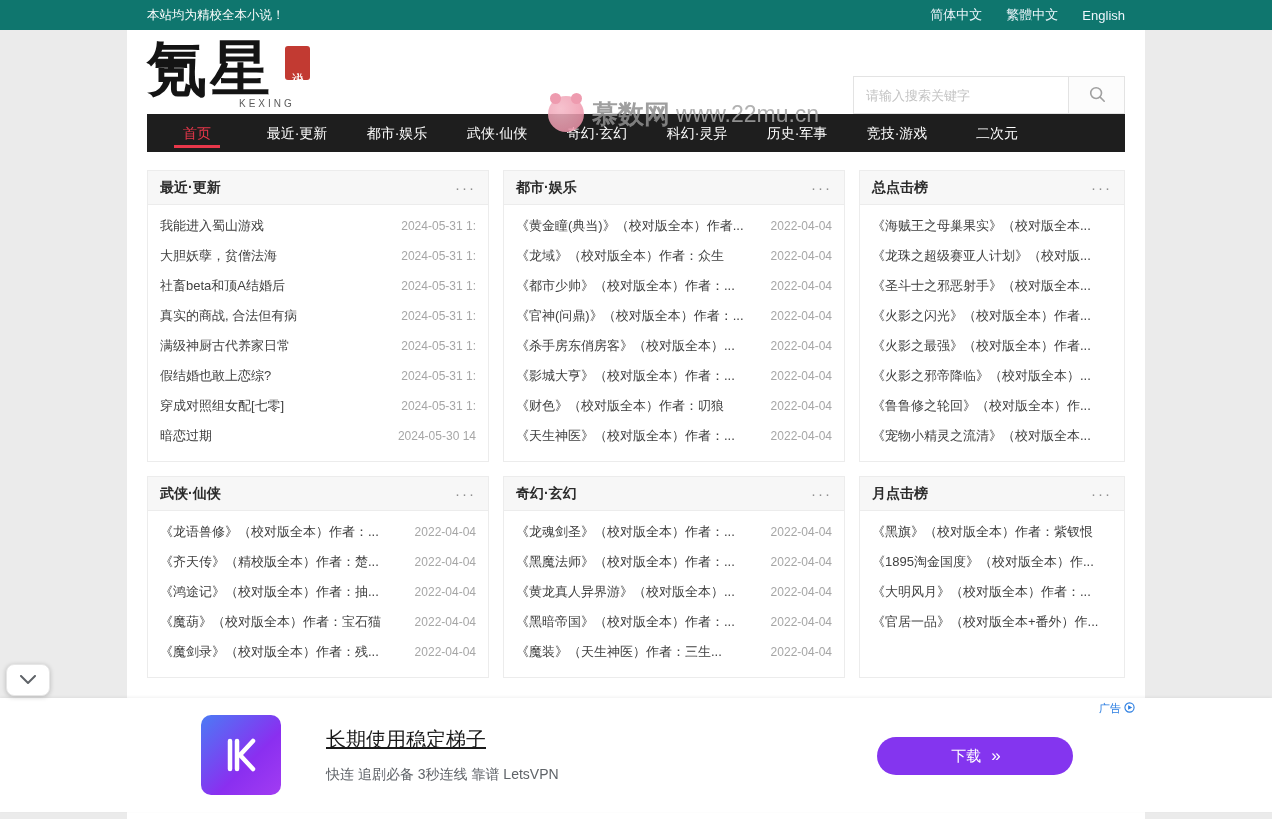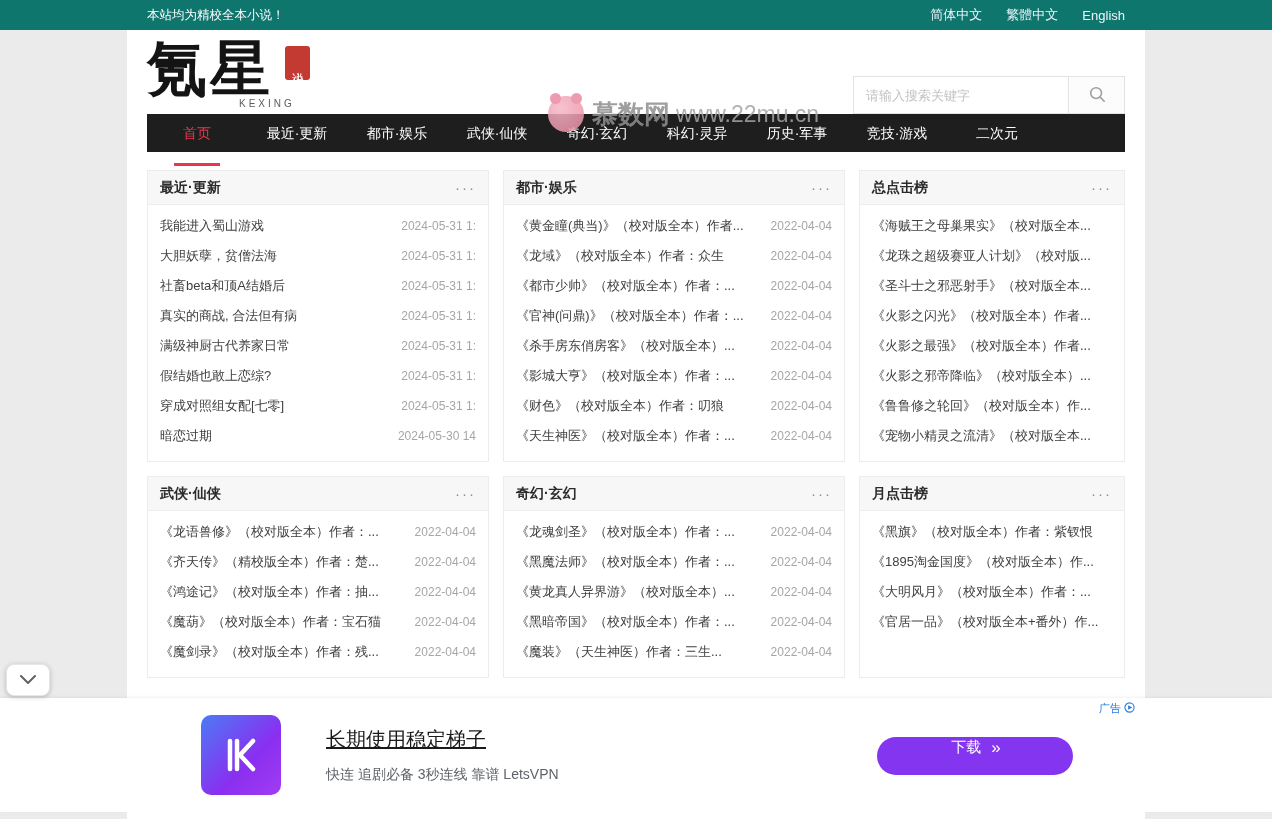--- a/index.html
+++ b/index.html
@@ -49,21 +49,21 @@
   }
   .search-input::placeholder { color:#c3c3c3; }
   .search-btn {
     width:56px; height:38px; border:1px solid #e3e3e3; border-left:none;
     background:#fcfcfc; display:flex; align-items:center; justify-content:center; cursor:pointer;
   }
 
   
   .main-nav { height:38px; background:#1e1e1e; display:flex; }
   .nav-item {
-    width:100px; height:52px; line-height:38px; text-align:center;
+    width:100px; height:34px; line-height:38px; text-align:center;
     color:#ffffff; font-size:14px; position:relative; cursor:pointer; text-decoration:none;
   }
   .nav-item.active { color:#e8374a; }
   .nav-item.active::after {
     content:""; position:absolute; left:27px; right:27px; bottom:0; height:3px; background:#e8374a;
   }
 
   
   .panels-grid { margin-top:18px; display:grid; grid-template-columns:342px 342px 266px; gap:14px; }
   .panel { background:#fff; border:1px solid #ececec; }
@@ -123,21 +123,21 @@
     display:flex; align-items:center; justify-content:center; cursor:pointer;
   }
   .ad-title {
     position:absolute; left:195px; top:28px; font-size:20px; color:#1a1a1a;
     text-decoration:underline; cursor:pointer;
   }
   .ad-desc { position:absolute; left:195px; top:68px; font-size:14px; color:#5f6368; }
   .ad-btn {
     position:absolute; left:746px; top:39px; width:196px; height:38px; border:none;
     border-radius:19px; background:#8435ef; color:#fff; font-size:15px;
-    display:flex; align-items:flex-start; justify-content:center; gap:10px; cursor:pointer;
+    display:flex; align-items:center; justify-content:center; gap:10px; cursor:pointer;
     font-family:"Liberation Sans","DejaVu Sans",sans-serif;
   }
   .ad-btn-arrow { font-size:17px; letter-spacing:-2px; }
 </style>
 </head>
 <body>
 
 <div class="topbar">
   <div class="topbar-inner">
     <span class="topbar-notice">本站均为精校全本小说！</span>

